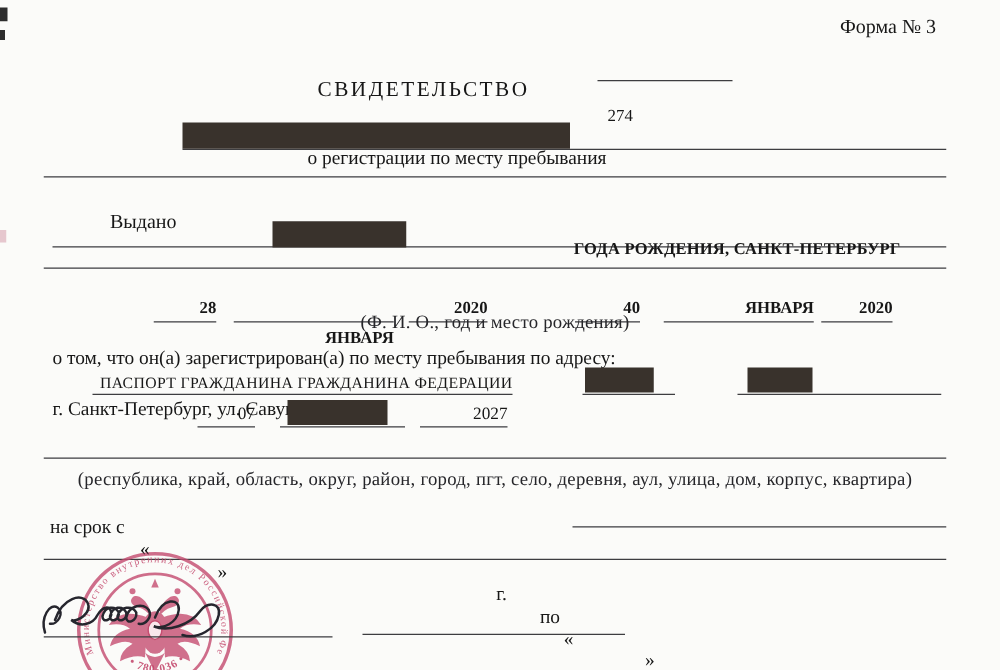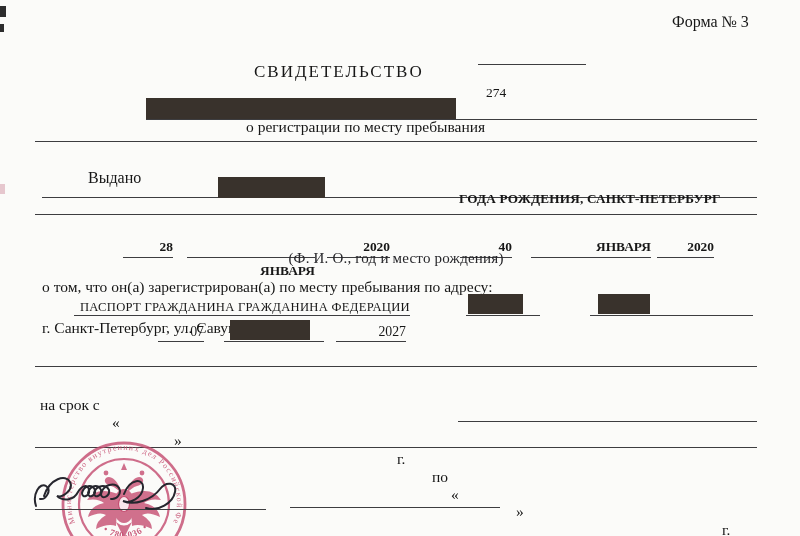--- a/index.html
+++ b/index.html
@@ -52,20 +52,21 @@
 
   <div class="line" style="left:35px;top:141px;width:722px;"></div>
   <div class="abs txt caption center" style="left:35px;top:144px;width:722px;">(Ф. И. О., год и место рождения)</div>
 
   <div class="abs txt t" style="left:42px;top:155px;">о том, что он(а) зарегистрирован(а) по месту пребывания по адресу:</div>
   <div class="abs txt t" style="left:42px;top:178px;">г. Санкт-Петербург, ул. Савушкина, дом</div>
   <div class="line" style="left:42px;top:197px;width:715px;"></div>
   <div class="redact" style="left:218px;top:177px;width:107px;height:21px;"></div>
 
   <div class="line" style="left:35px;top:214px;width:722px;"></div>
+  <div class="abs txt caption center" style="left:35px;top:218px;width:722px;">(республика, край, область, округ, район, город, пгт, село, деревня, аул, улица, дом, корпус, квартира)</div>
 
   <div class="abs txt t" style="left:40px;top:238px;">на срок с</div>
   <div class="abs txt t" style="left:112px;top:238px;">«</div>
   <div class="blank" style="left:123px;top:237px;width:50px;"><span class="v">28</span></div>
   <div class="line" style="left:123px;top:257px;width:50px;"></div>
   <div class="abs txt t" style="left:174px;top:238px;">»</div>
   <div class="blank" style="left:187px;top:237px;width:128px;margin-top:24px;"><span class="v">ЯНВАРЯ</span></div>
   <div class="line" style="left:187px;top:257px;width:128px;"></div>
   <div class="blank" style="left:327px;top:237px;width:63px;"><span class="v">2020</span></div>
   <div class="line" style="left:327px;top:257px;width:63px;"></div>

